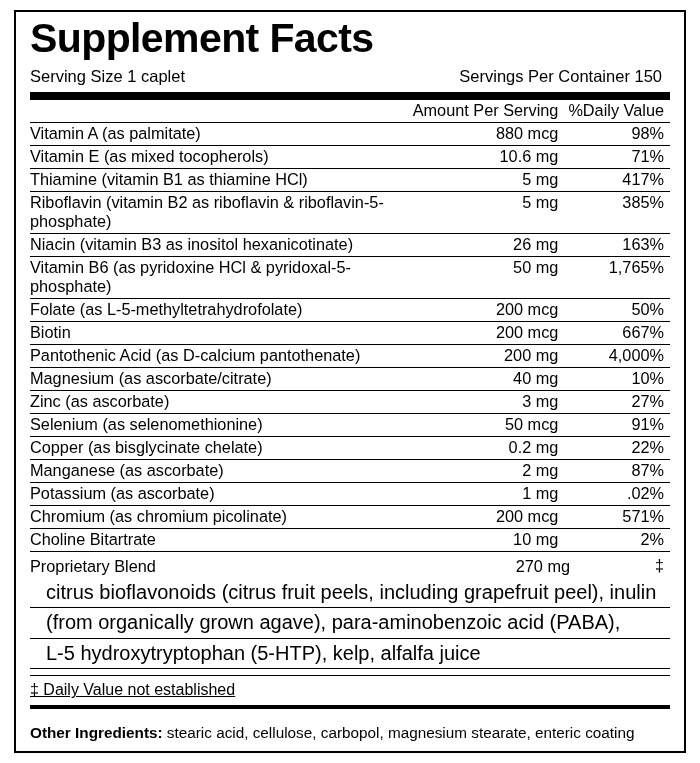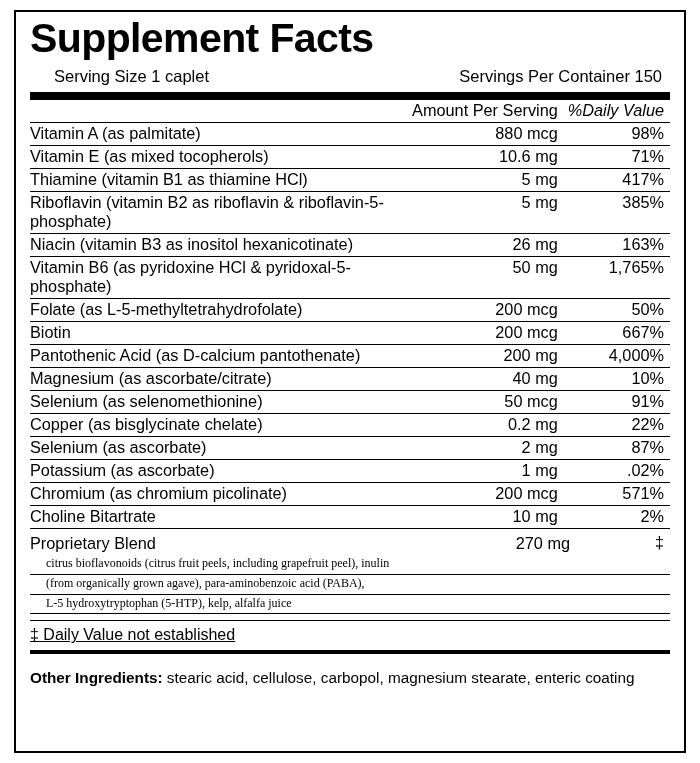--- a/index.html
+++ b/index.html
@@ -41,21 +41,20 @@
     line-height: 1.0;
     margin: 0 0 2px 0;
   }
   .serving-row {
     display: flex;
     justify-content: space-between;
     align-items: baseline;
     font-size: 16.5px;
     margin-top: 8px;
     padding-right: 8px;
-    margin-left: 24px;
   }
   .rule-thick {
     border-top: 8px solid #000;
     margin-top: 6px;
   }
   .rule-thin {
     border-top: 1.2px solid #000;
   }
   .rule-med {
     border-top: 4px solid #000;
@@ -75,30 +74,29 @@
   }
   .col-name { text-align: left; padding-right: 6px; }
   .col-amt  { text-align: right; width: 108px; white-space: nowrap; padding-right: 10px !important; }
   .col-dv   { text-align: right; width: 84px; white-space: nowrap; padding-right: 6px !important; }
   .head-row td {
     border-bottom: 1.2px solid #000;
     font-size: 16.3px;
     padding-bottom: 1px;
   }
   .head-amt { text-align: right; }
-  .head-dv  { text-align: center; font-style: italic; }
+  .head-dv  { text-align: center; }
   .sub-line { display: block; }
   .blend-name { padding-top: 5px !important; }
   .blend-detail td {
     border-bottom: none;
     padding-top: 0;
     padding-bottom: 0;
-    font-size: 12px;
+    font-size: 20px;
     line-height: 1.32;
-    font-family: Liberation Serif, serif;
   }
   .blend-detail .indent { padding-left: 16px; }
   .footnote {
     font-size: 16px;
     padding: 5px 0 6px 0;
     text-decoration: underline;
   }
   .other {
     font-size: 15.3px;
     padding-top: 15px;
@@ -176,31 +174,36 @@
         <td class="col-name">Pantothenic Acid (as D-calcium pantothenate)</td>
         <td class="col-amt">200 mg</td>
         <td class="col-dv">4,000%</td>
       </tr>
       <tr>
         <td class="col-name">Magnesium (as ascorbate/citrate)</td>
         <td class="col-amt">40 mg</td>
         <td class="col-dv">10%</td>
       </tr>
       <tr>
+        <td class="col-name">Zinc (as ascorbate)</td>
+        <td class="col-amt">3 mg</td>
+        <td class="col-dv">27%</td>
+      </tr>
+      <tr>
         <td class="col-name">Selenium (as selenomethionine)</td>
         <td class="col-amt">50 mcg</td>
         <td class="col-dv">91%</td>
       </tr>
       <tr>
         <td class="col-name">Copper  (as bisglycinate chelate)</td>
         <td class="col-amt">0.2 mg</td>
         <td class="col-dv">22%</td>
       </tr>
       <tr>
-        <td class="col-name">Selenium (as ascorbate)</td>
+        <td class="col-name">Manganese (as ascorbate)</td>
         <td class="col-amt">2 mg</td>
         <td class="col-dv">87%</td>
       </tr>
       <tr>
         <td class="col-name">Potassium (as ascorbate)</td>
         <td class="col-amt">1 mg</td>
         <td class="col-dv">.02%</td>
       </tr>
       <tr>
         <td class="col-name">Chromium (as chromium picolinate)</td>

